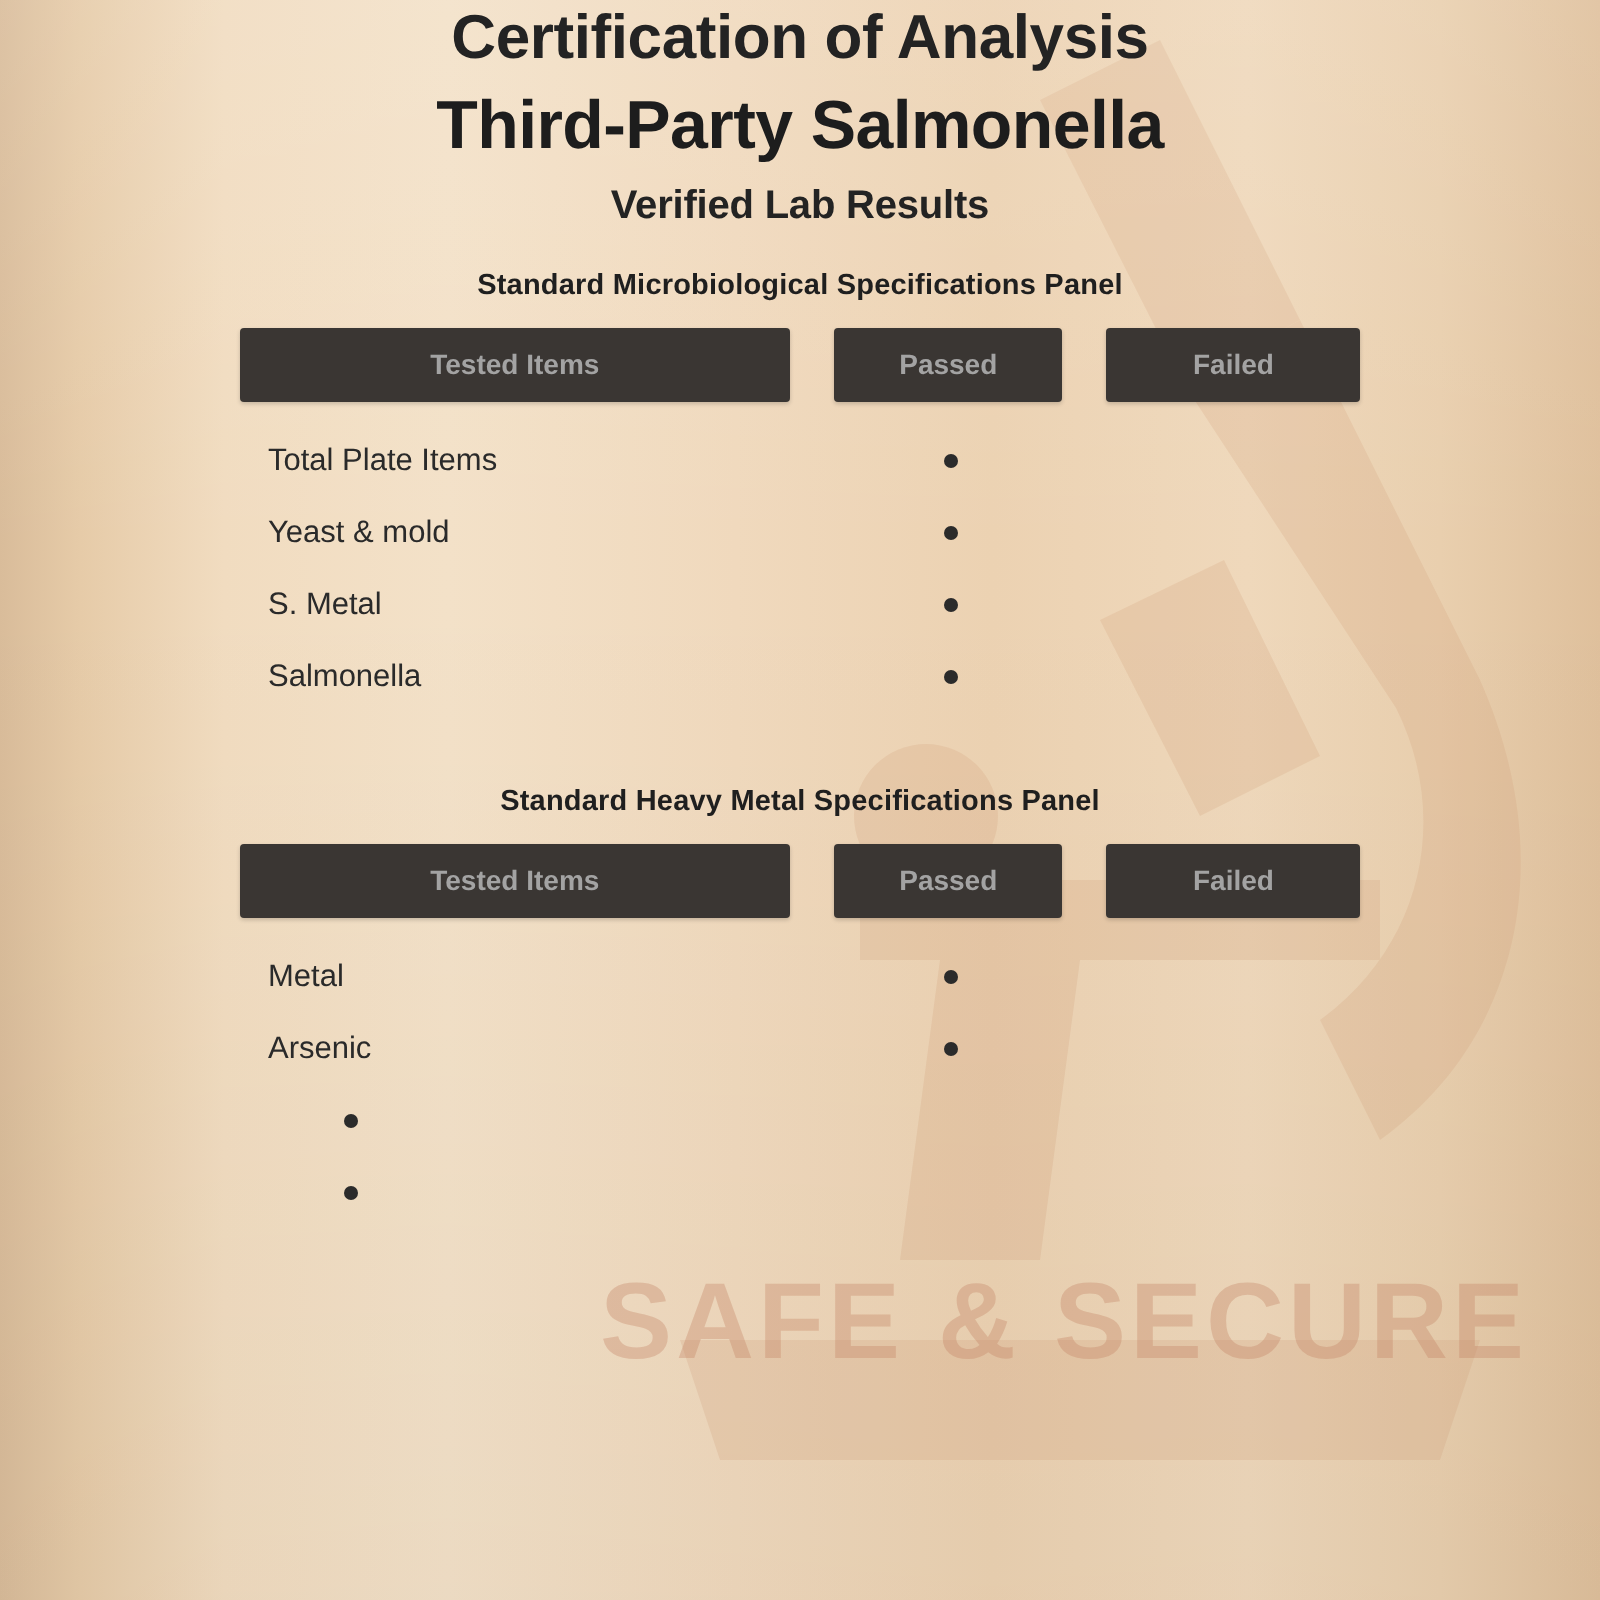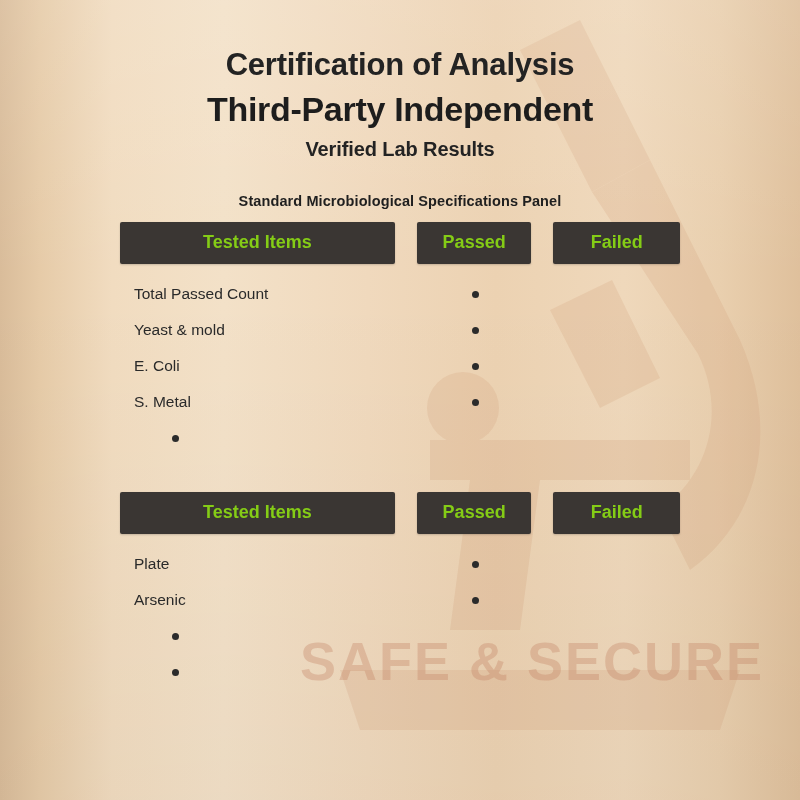--- a/index.html
+++ b/index.html
@@ -59,21 +59,20 @@
     font-weight: 700;
     letter-spacing: 2px;
     color: rgba(196, 128, 96, 0.33);
     pointer-events: none;
     white-space: nowrap;
   }
 
   #content {
     position: relative;
     z-index: 3;
-    padding-top: 46px;
     text-align: center;
   }
 
   .title-line1 {
     font-size: 31px;
     font-weight: 600;
     color: #232323;
     letter-spacing: -0.2px;
     line-height: 1.25;
   }
@@ -86,21 +85,21 @@
   }
   .title-line3 {
     font-size: 20px;
     font-weight: 600;
     color: #232323;
     letter-spacing: -0.1px;
     line-height: 1.55;
   }
 
   .panel {
-    margin-top: 28px;
+    margin-top: 16px;
   }
   .panel.second {
     margin-top: 36px;
   }
 
   .panel-title {
     font-size: 14.5px;
     font-weight: 700;
     color: #1f1f1f;
     margin-bottom: 13px;
@@ -114,22 +113,22 @@
   }
 
   .header-row {
     display: flex;
     align-items: stretch;
     gap: 22px;
   }
 
   .hcell {
     background: #3a3633;
-    color: #84cc16;
-    font-size: 18px;
+    color: #a3a3a3;
+    font-size: 14px;
     font-weight: 700;
     text-align: center;
     padding: 10px 0 11px 0;
     border-radius: 2px;
     box-shadow: 0 1px 2px rgba(0,0,0,0.18);
   }
   .hcell.items { width: 278px; }
   .hcell.passed { width: 116px; text-align: center; }
   .hcell.failed { width: 128px; }
 
@@ -185,69 +184,66 @@
     </g>
   </svg>
 
   <div id="watermark-text">SAFE &amp; SECURE</div>
 
   <div id="shade"></div>
 
   <div id="content">
 
     <div class="title-line1">Certification of Analysis</div>
-    <div class="title-line2">Third-Party Independent</div>
+    <div class="title-line2">Third-Party Salmonella</div>
     <div class="title-line3">Verified Lab Results</div>
 
     <div class="panel">
       <div class="panel-title">Standard Microbiological Specifications Panel</div>
       <div class="table">
         <div class="header-row">
           <div class="hcell items">Tested Items</div>
           <div class="hcell passed">Passed</div>
           <div class="hcell failed">Failed</div>
         </div>
 
         <div class="data-row" style="margin-top:12px">
-          <div class="cell-item">Total Passed Count</div>
+          <div class="cell-item">Total Plate Items</div>
           <div class="cell-mark"><span class="dot"></span></div>
           <div class="cell-mark"><span class="dot hidden"></span></div>
         </div>
         <div class="data-row">
           <div class="cell-item">Yeast &amp; mold</div>
           <div class="cell-mark"><span class="dot"></span></div>
           <div class="cell-mark"><span class="dot hidden"></span></div>
         </div>
         <div class="data-row">
-          <div class="cell-item">E. Coli</div>
-          <div class="cell-mark"><span class="dot"></span></div>
-          <div class="cell-mark"><span class="dot hidden"></span></div>
-        </div>
-        <div class="data-row">
           <div class="cell-item">S. Metal</div>
           <div class="cell-mark"><span class="dot"></span></div>
           <div class="cell-mark"><span class="dot hidden"></span></div>
         </div>
         <div class="data-row">
+          <div class="cell-item">Salmonella</div>
           <div class="cell-mark"><span class="dot"></span></div>
           <div class="cell-mark"><span class="dot hidden"></span></div>
         </div>
       </div>
     </div>
 
     <div class="panel second">
+      <div class="panel-title">Standard Heavy Metal Specifications Panel</div>
       <div class="table">
         <div class="header-row">
           <div class="hcell items">Tested Items</div>
           <div class="hcell passed">Passed</div>
           <div class="hcell failed">Failed</div>
         </div>
 
         <div class="data-row" style="margin-top:12px">
-          <div class="cell-item">Plate</div>
+          <div class="cell-item">Metal</div>
           <div class="cell-mark"><span class="dot"></span></div>
           <div class="cell-mark"><span class="dot hidden"></span></div>
         </div>
         <div class="data-row">
           <div class="cell-item">Arsenic</div>
           <div class="cell-mark"><span class="dot"></span></div>
           <div class="cell-mark"><span class="dot hidden"></span></div>
         </div>
         <div class="data-row">
           <div class="cell-mark"><span class="dot"></span></div>

